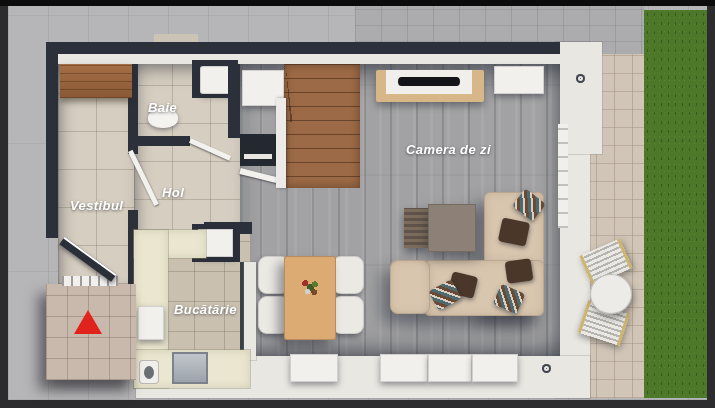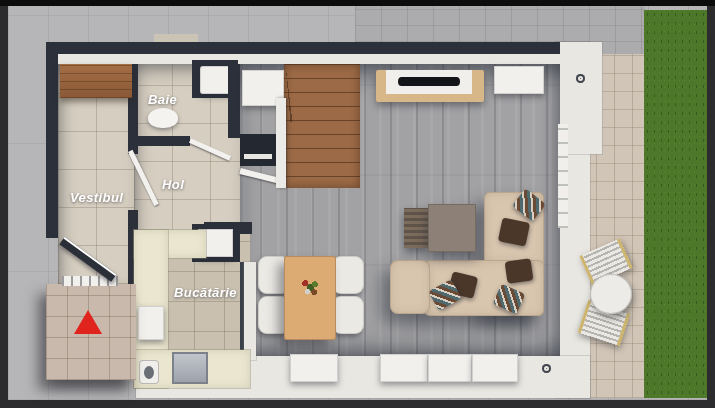--- a/index.html
+++ b/index.html
@@ -67,21 +67,21 @@
   .pillowS{background:repeating-linear-gradient(48deg,#4e6a6e 0 3px,#d8cfc2 3px 5px,#6b4a35 5px 8px);
            border-radius:4px;box-shadow:1px 2px 4px rgba(40,40,50,.5);}
   .pillowB{background:#4b372a;border-radius:4px;box-shadow:1px 2px 4px rgba(40,40,50,.5);}
   .chair{background:#ebe9e4;border-radius:9px;box-shadow:-2px 3px 5px rgba(40,42,52,.45), inset 0 0 0 1px rgba(160,160,155,.4);}
   .slatchair{background:repeating-linear-gradient(0deg,#e9e8e4 0 3px,#b6b4af 3px 5px);
              border-left:3px solid #cdb56d;border-right:3px solid #cdb56d;
              box-shadow:1px 3px 6px rgba(60,60,60,.5);}
   .woodslats{background:repeating-linear-gradient(0deg,#7b6c5c 0 3px,#60544a 3px 6px);}
   
   .label{color:#ffffff;font-style:italic;font-weight:700;font-size:13px;letter-spacing:.4px;
-         text-shadow:0 1px 3px rgba(20,20,30,.55);white-space:nowrap;}
+         text-shadow:0 1px 3px rgba(20,20,30,.55);white-space:nowrap;margin-top:8px;}
   .doorleaf{background:#f2f1ed;box-shadow:0 1px 2px rgba(30,30,40,.6);}
   .hinge{border-radius:50%;background:#3f444d;box-shadow:inset 0 0 0 2px #3f444d, inset 0 0 0 4px #e9e7e2;}
 </style>
 </head>
 <body>
 
 <div id="stage">
 
   <div class="a" style="left:0;top:0;width:715px;height:6px;background:#0c0c0d;"></div>
   <div class="a pavement" style="left:8px;top:6px;width:699px;height:394px;"></div>
@@ -179,15 +179,16 @@
   <div class="a" style="left:62px;top:236px;width:64px;height:7px;background:#2a2f38;border-top:2px solid #ffffff;transform:rotate(36deg);transform-origin:left center;box-shadow:2px 2px 4px rgba(30,30,40,.5);"></div>
   <div class="a" style="left:74px;top:310px;width:0;height:0;border-left:14px solid transparent;border-right:14px solid transparent;border-bottom:24px solid #e0231c;"></div>
 
   <div class="a slatchair" style="left:584px;top:246px;width:38px;height:32px;transform:rotate(-24deg);"></div>
   <div class="a slatchair" style="left:582px;top:306px;width:38px;height:34px;transform:rotate(18deg);"></div>
   <div class="a" style="left:590px;top:274px;width:42px;height:40px;border-radius:50%;background:#ecebe7;box-shadow:2px 4px 7px rgba(60,60,60,.5), inset 0 0 0 1px rgba(150,150,145,.5);"></div>
 
   <div class="a label" style="left:148px;top:92px;">Baie</div>
   <div class="a label" style="left:70px;top:190px;">Vestibul</div>
   <div class="a label" style="left:162px;top:177px;">Hol</div>
-  <div class="a label" style="left:174px;top:285px;">Bucătărie</div>
+  <div class="a label" style="left:406px;top:134px;">Camera de zi</div>
+  <div class="a label" style="left:174px;top:294px;">Bucătărie</div>
 
 </div>
 
 </body></html>

